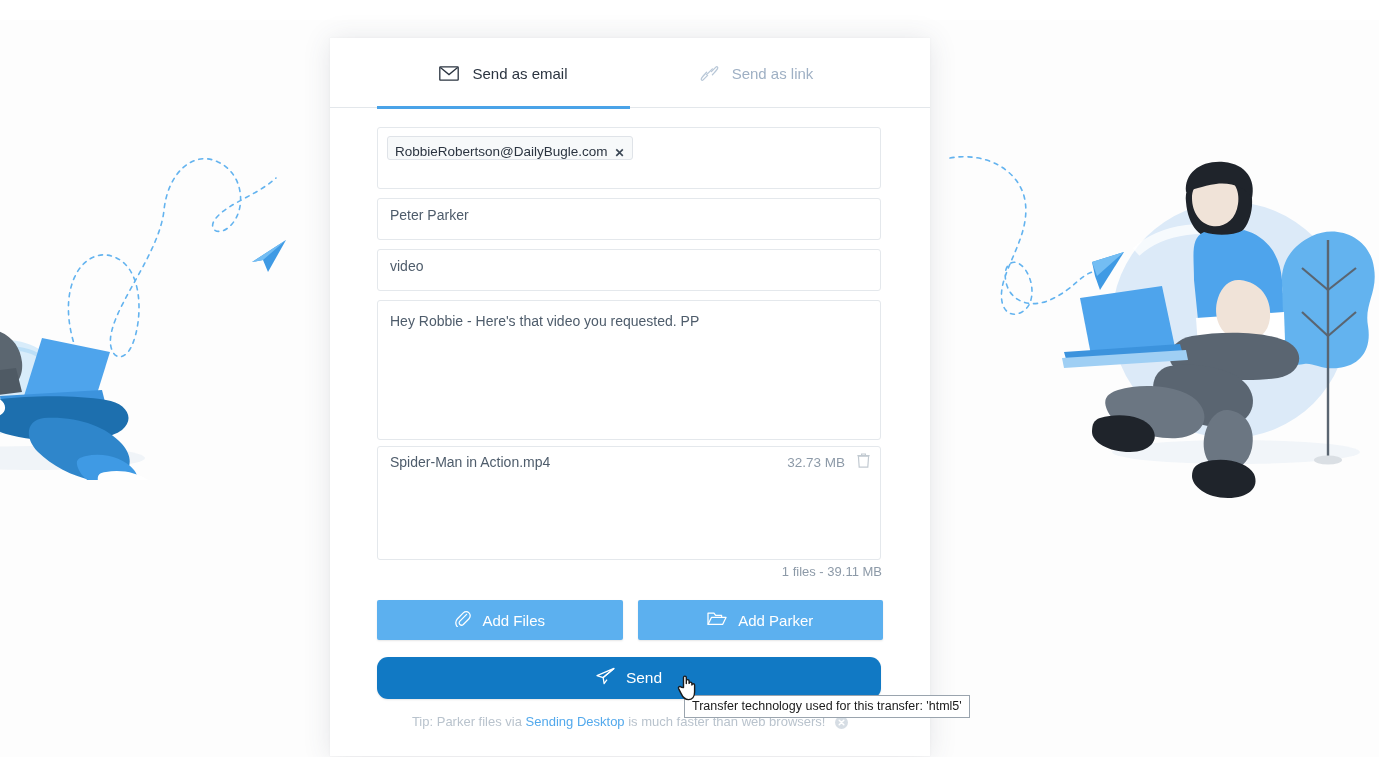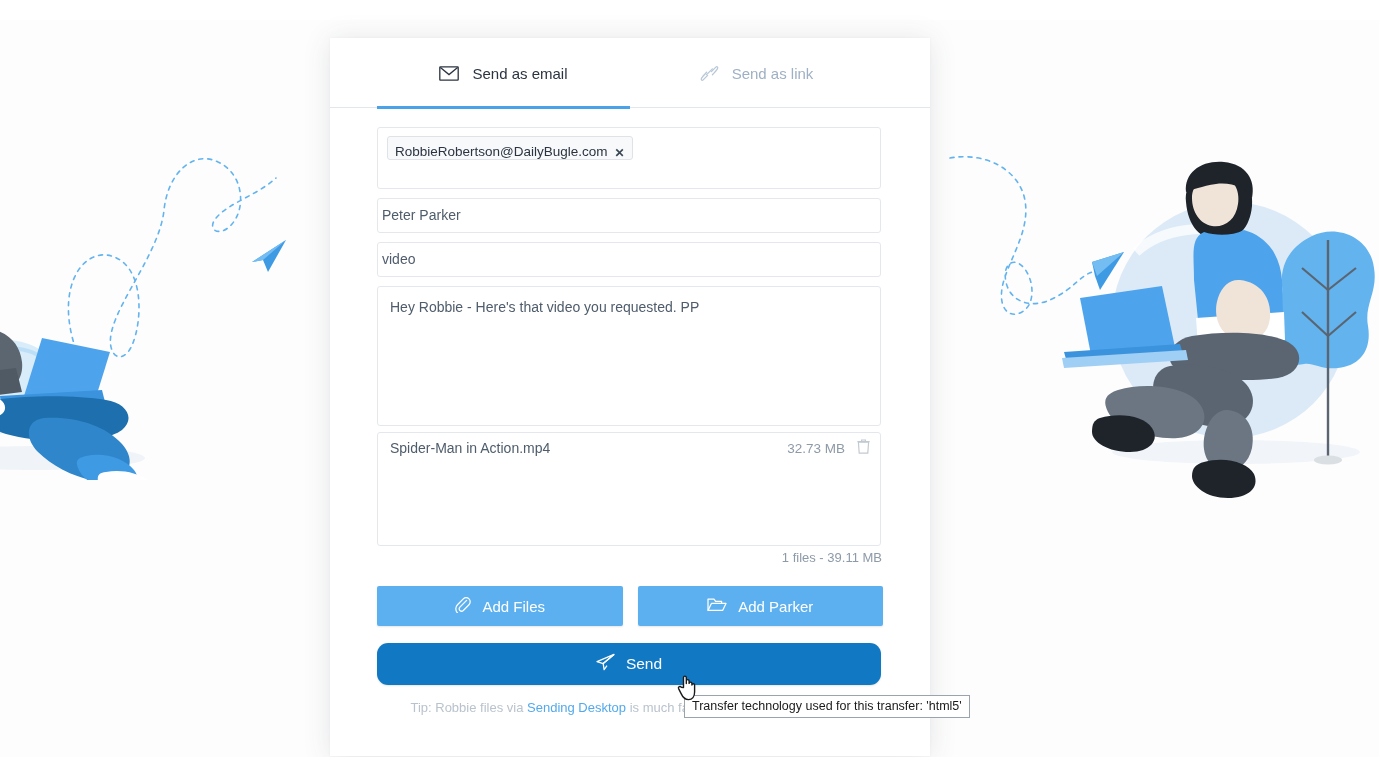--- a/index.html
+++ b/index.html
@@ -91,23 +91,23 @@
     cursor: default;
   }
   .chip-x {
     font-size: 12px;
     color: #3a4654;
     font-weight: bold;
     cursor: pointer;
     line-height: 1;
   }
   .input-line {
-    height: 35px;
+    height: 42px;
     line-height: 33px;
-    padding: 0 4px;
+    padding: 0 12px;
     display: block;
     cursor: text;
   }
   #message {
     height: 140px;
     padding: 10px 12px;
     line-height: 1.45;
     cursor: text;
     margin-bottom: 6px;
   }
@@ -366,21 +366,21 @@
           <svg width="19" height="18" viewBox="0 0 19 18" fill="none" stroke="#ffffff" stroke-width="1.25" stroke-linejoin="round">
             <path d="M18,1.4 L1,8.6 L7.2,10.6 L18,1.4 Z"></path>
             <path d="M7.2,10.6 L8.1,16.6 L11.0,12.6"></path>
             <path d="M18,1.4 L7.2,10.6"></path>
           </svg>
         </span>
         <span>Send</span>
       </button>
 
       <div id="tip">
-        <span>Tip: Robbie files via </span><a>Sending Desktop</a><span> is much faster than web browsers!</span>
+        <span>Tip: Parker files via </span><a>Sending Desktop</a><span> is much faster than web browsers!</span>
         <span id="tip-close">
           <svg width="13" height="13" viewBox="0 0 13 13">
             <circle cx="6.5" cy="6.5" r="6.5" fill="#d6dde4"></circle>
             <path d="M4.2,4.2 L8.8,8.8 M8.8,4.2 L4.2,8.8" stroke="#ffffff" stroke-width="1.5" stroke-linecap="round"></path>
           </svg>
         </span>
       </div>
 
     </div>
   </div>

